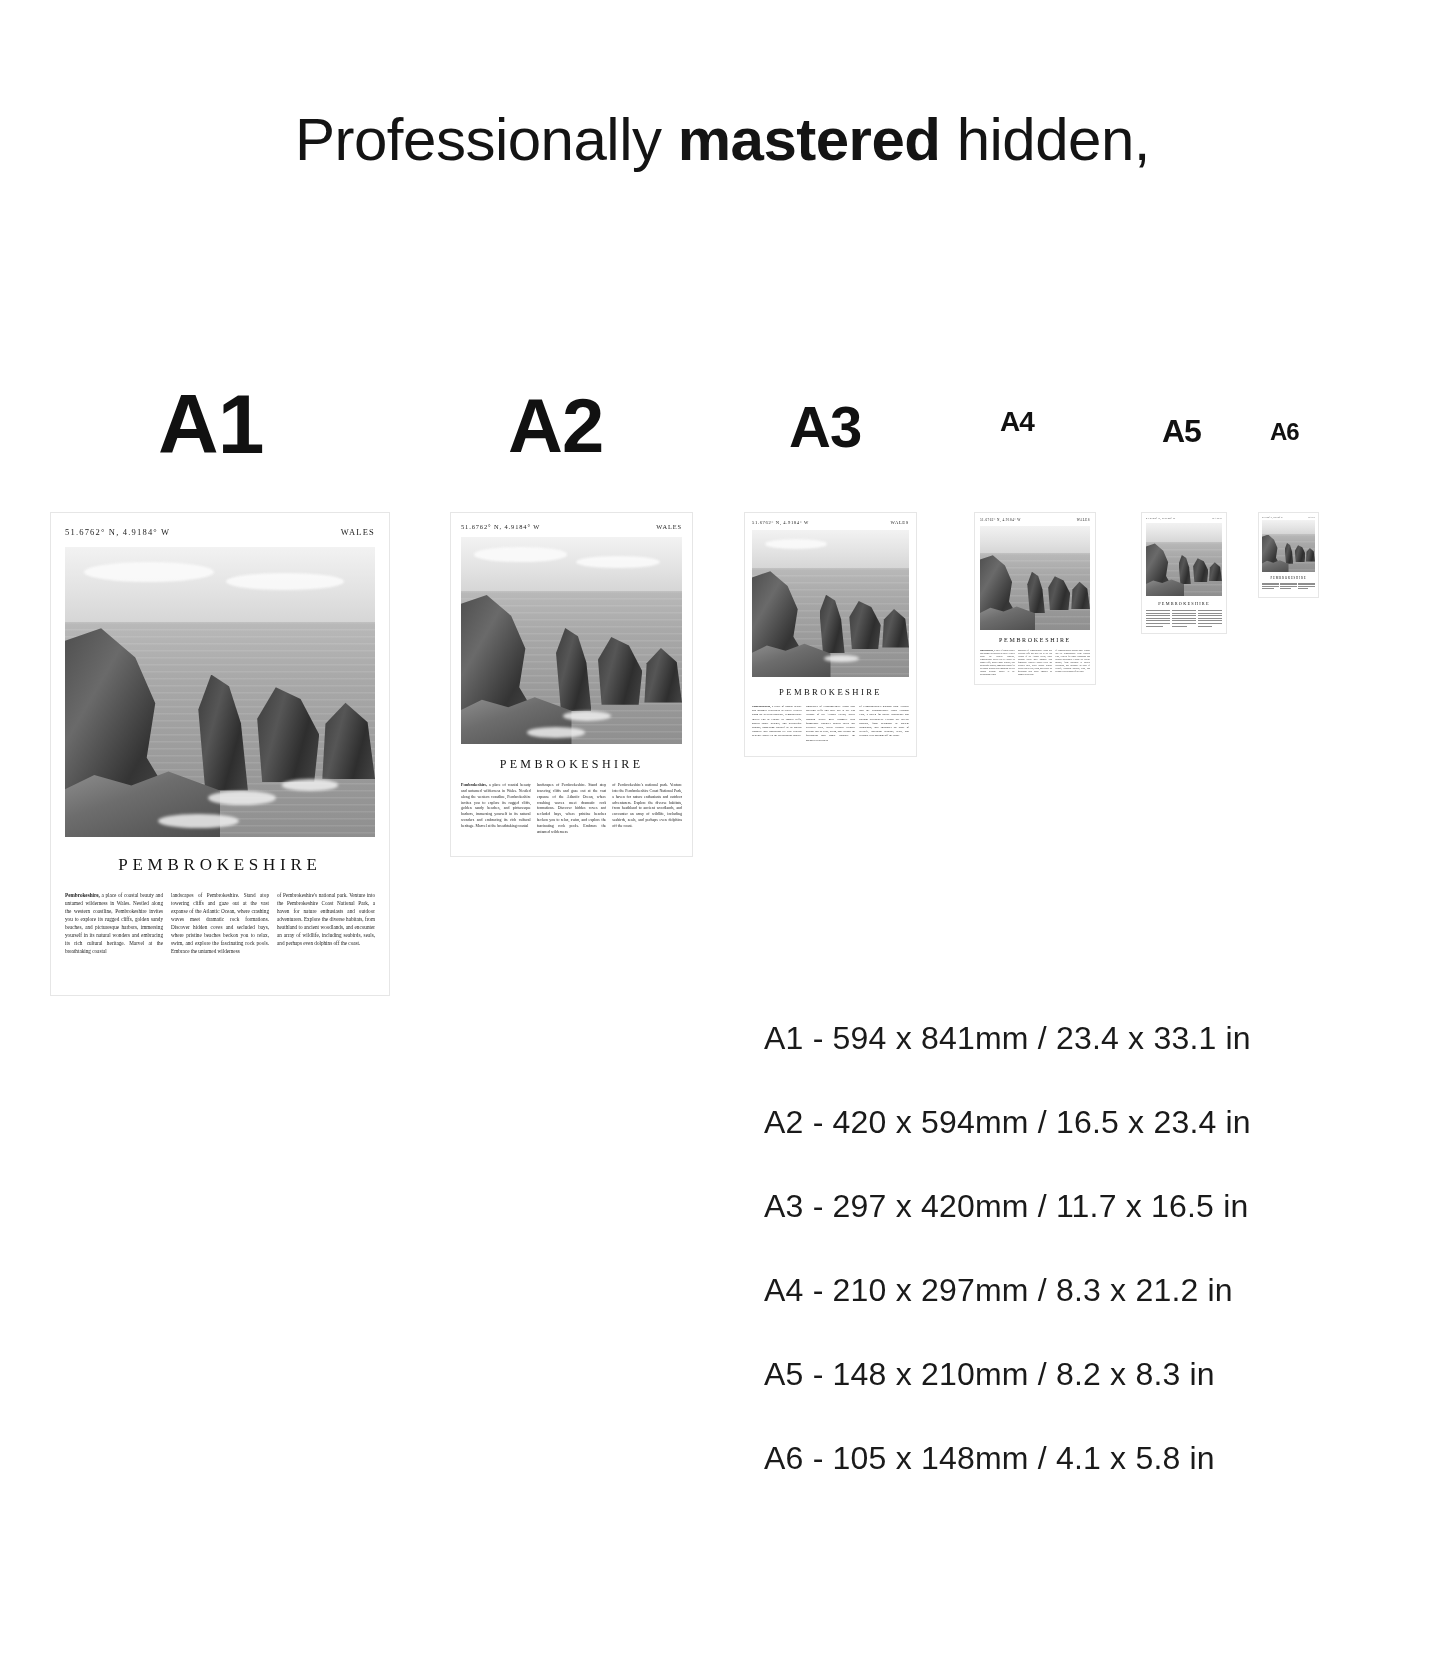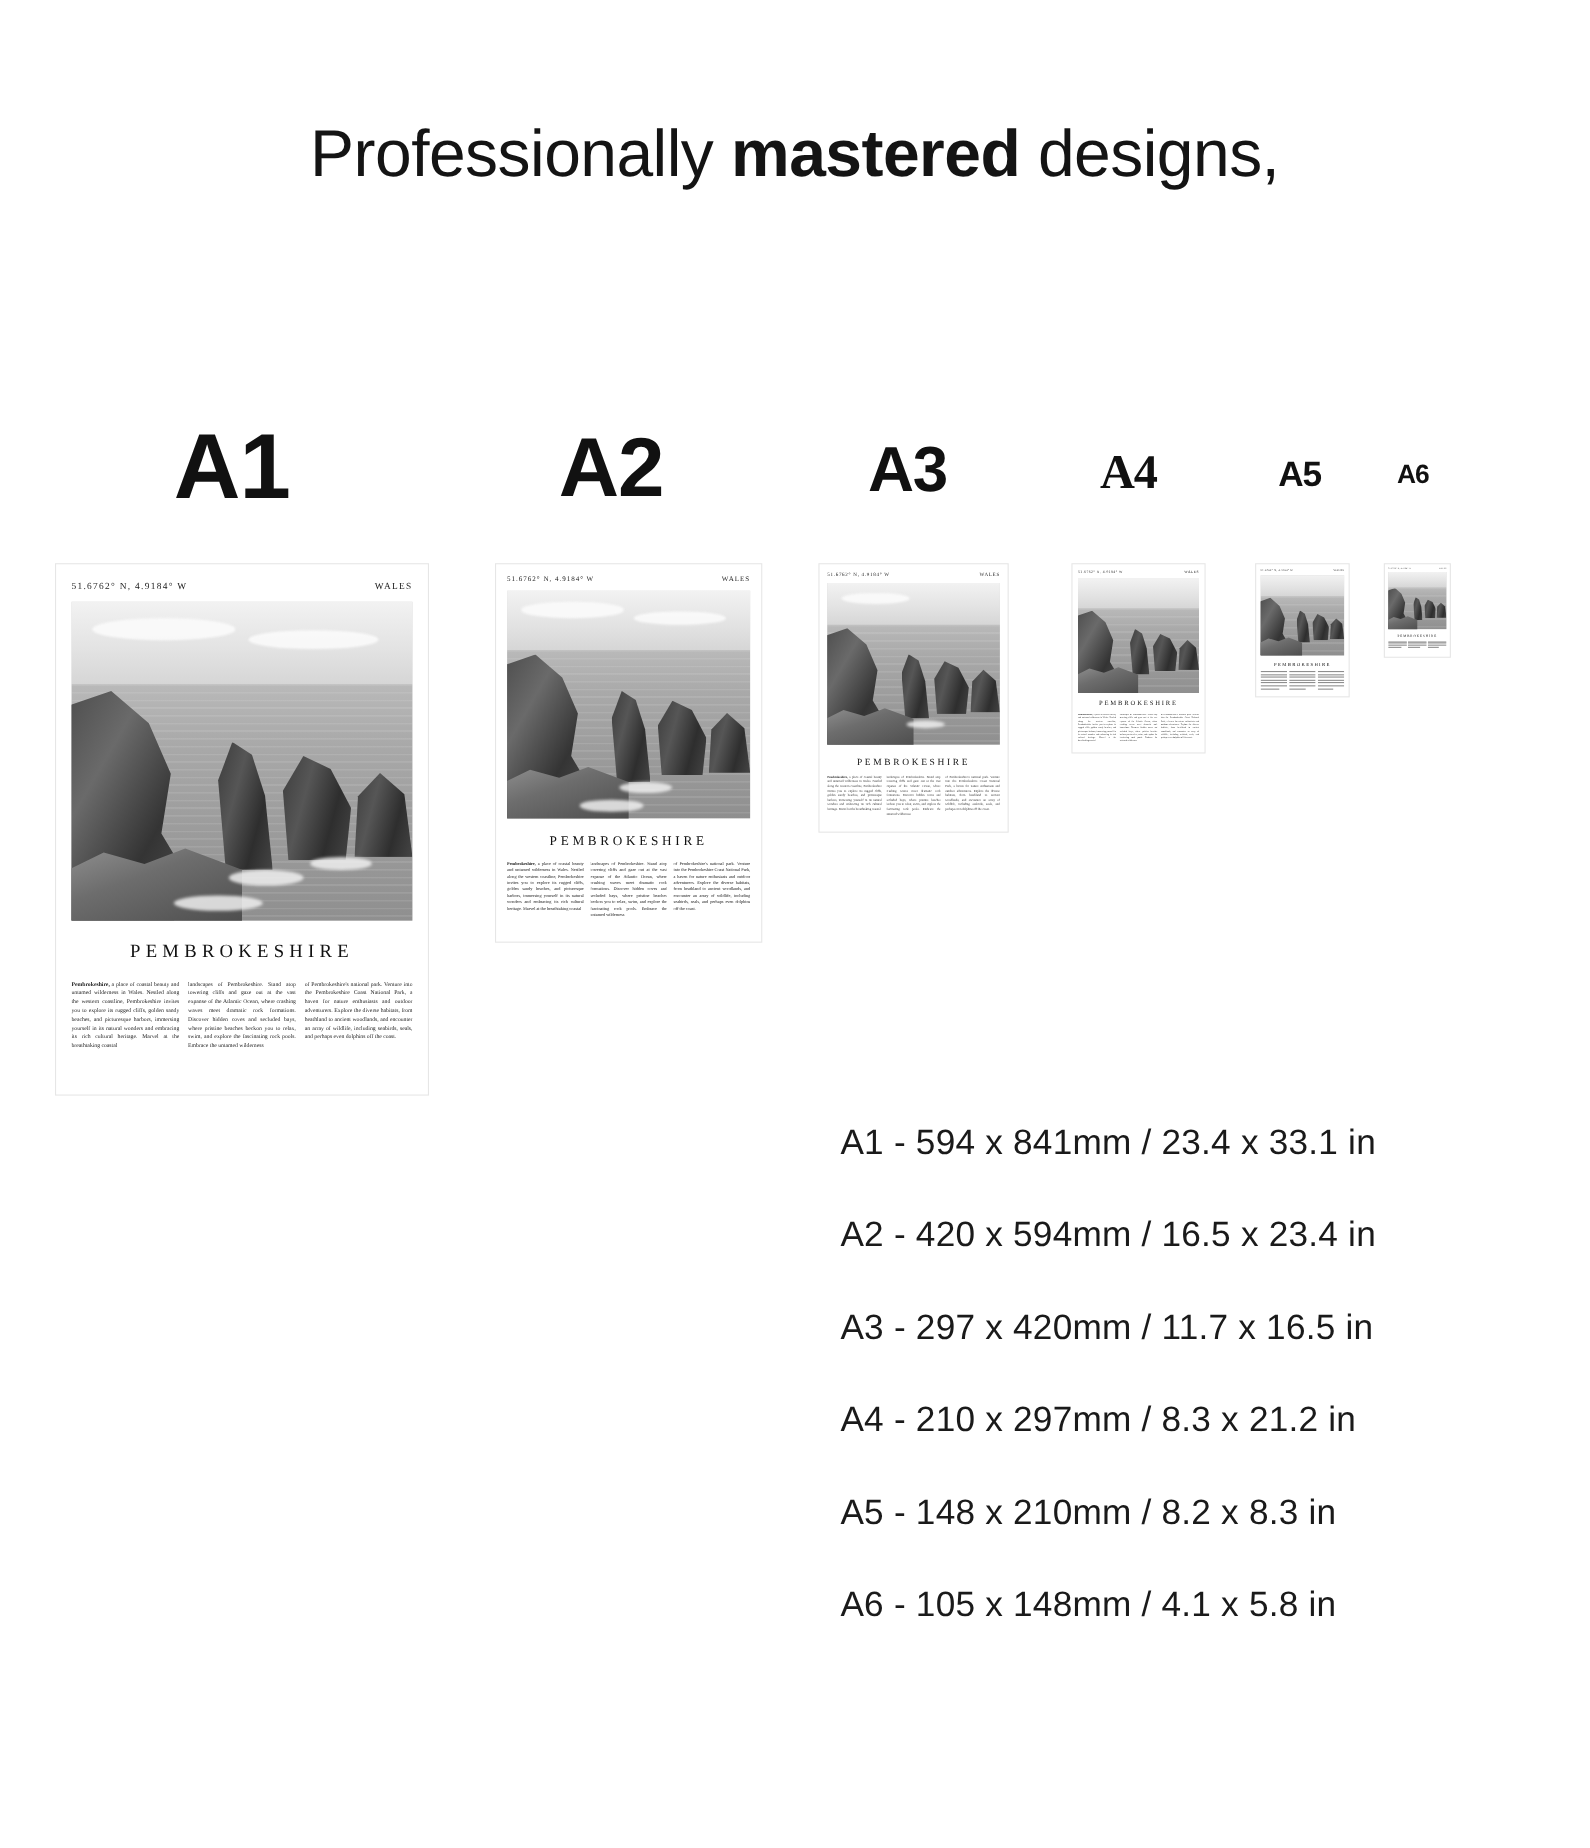--- a/index.html
+++ b/index.html
@@ -138,27 +138,27 @@
     white-space: nowrap;
     letter-spacing: 0.2px;
   }
 </style>
 </head>
 <body>
 
 <div class="page">
 
   <div class="headline">
-    <div><span>Professionally </span><b>mastered</b><span> designs,</span></div>
+    <div><span>Professionally </span><b>mastered</b><span> hidden,</span></div>
   </div>
 
   <div class="size-label" style="left:158px; top:382px; font-size:84px;">A1</div>
   <div class="size-label" style="left:508px; top:388px; font-size:76px;">A2</div>
   <div class="size-label" style="left:789px; top:398px; font-size:58px;">A3</div>
-  <div class="size-label" style="left:1000px; top:408px; font-size:44px;font-family:Liberation Serif, serif;">A4</div>
+  <div class="size-label" style="left:1000px; top:408px; font-size:28px;">A4</div>
   <div class="size-label" style="left:1162px; top:415px; font-size:32px;">A5</div>
   <div class="size-label" style="left:1270px; top:420px; font-size:24px;">A6</div>
 
   <div class="poster" style="left:50px; top:512px; width:340px; height:484px; padding:14px 14px 12px 14px;">
     <div class="inner" style="padding:14px 14px 12px 14px;">
       <div class="topbar" style="font-size:8.5px; margin-bottom:10px;">
         <span>51.6762° N, 4.9184° W</span>
         <span>WALES</span>
       </div>
       <div class="photo" style="height:290px;">

